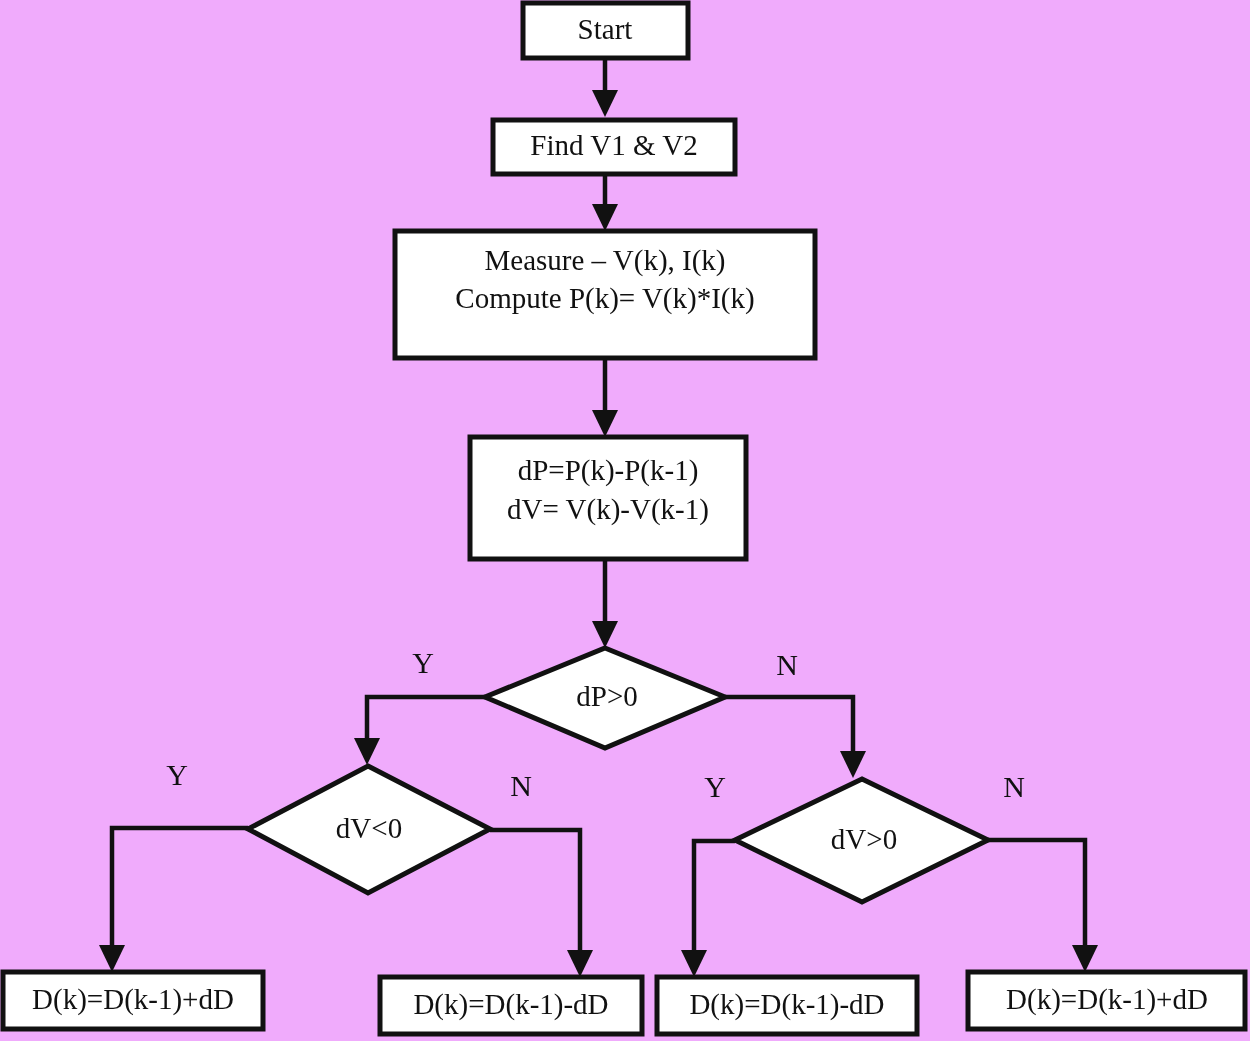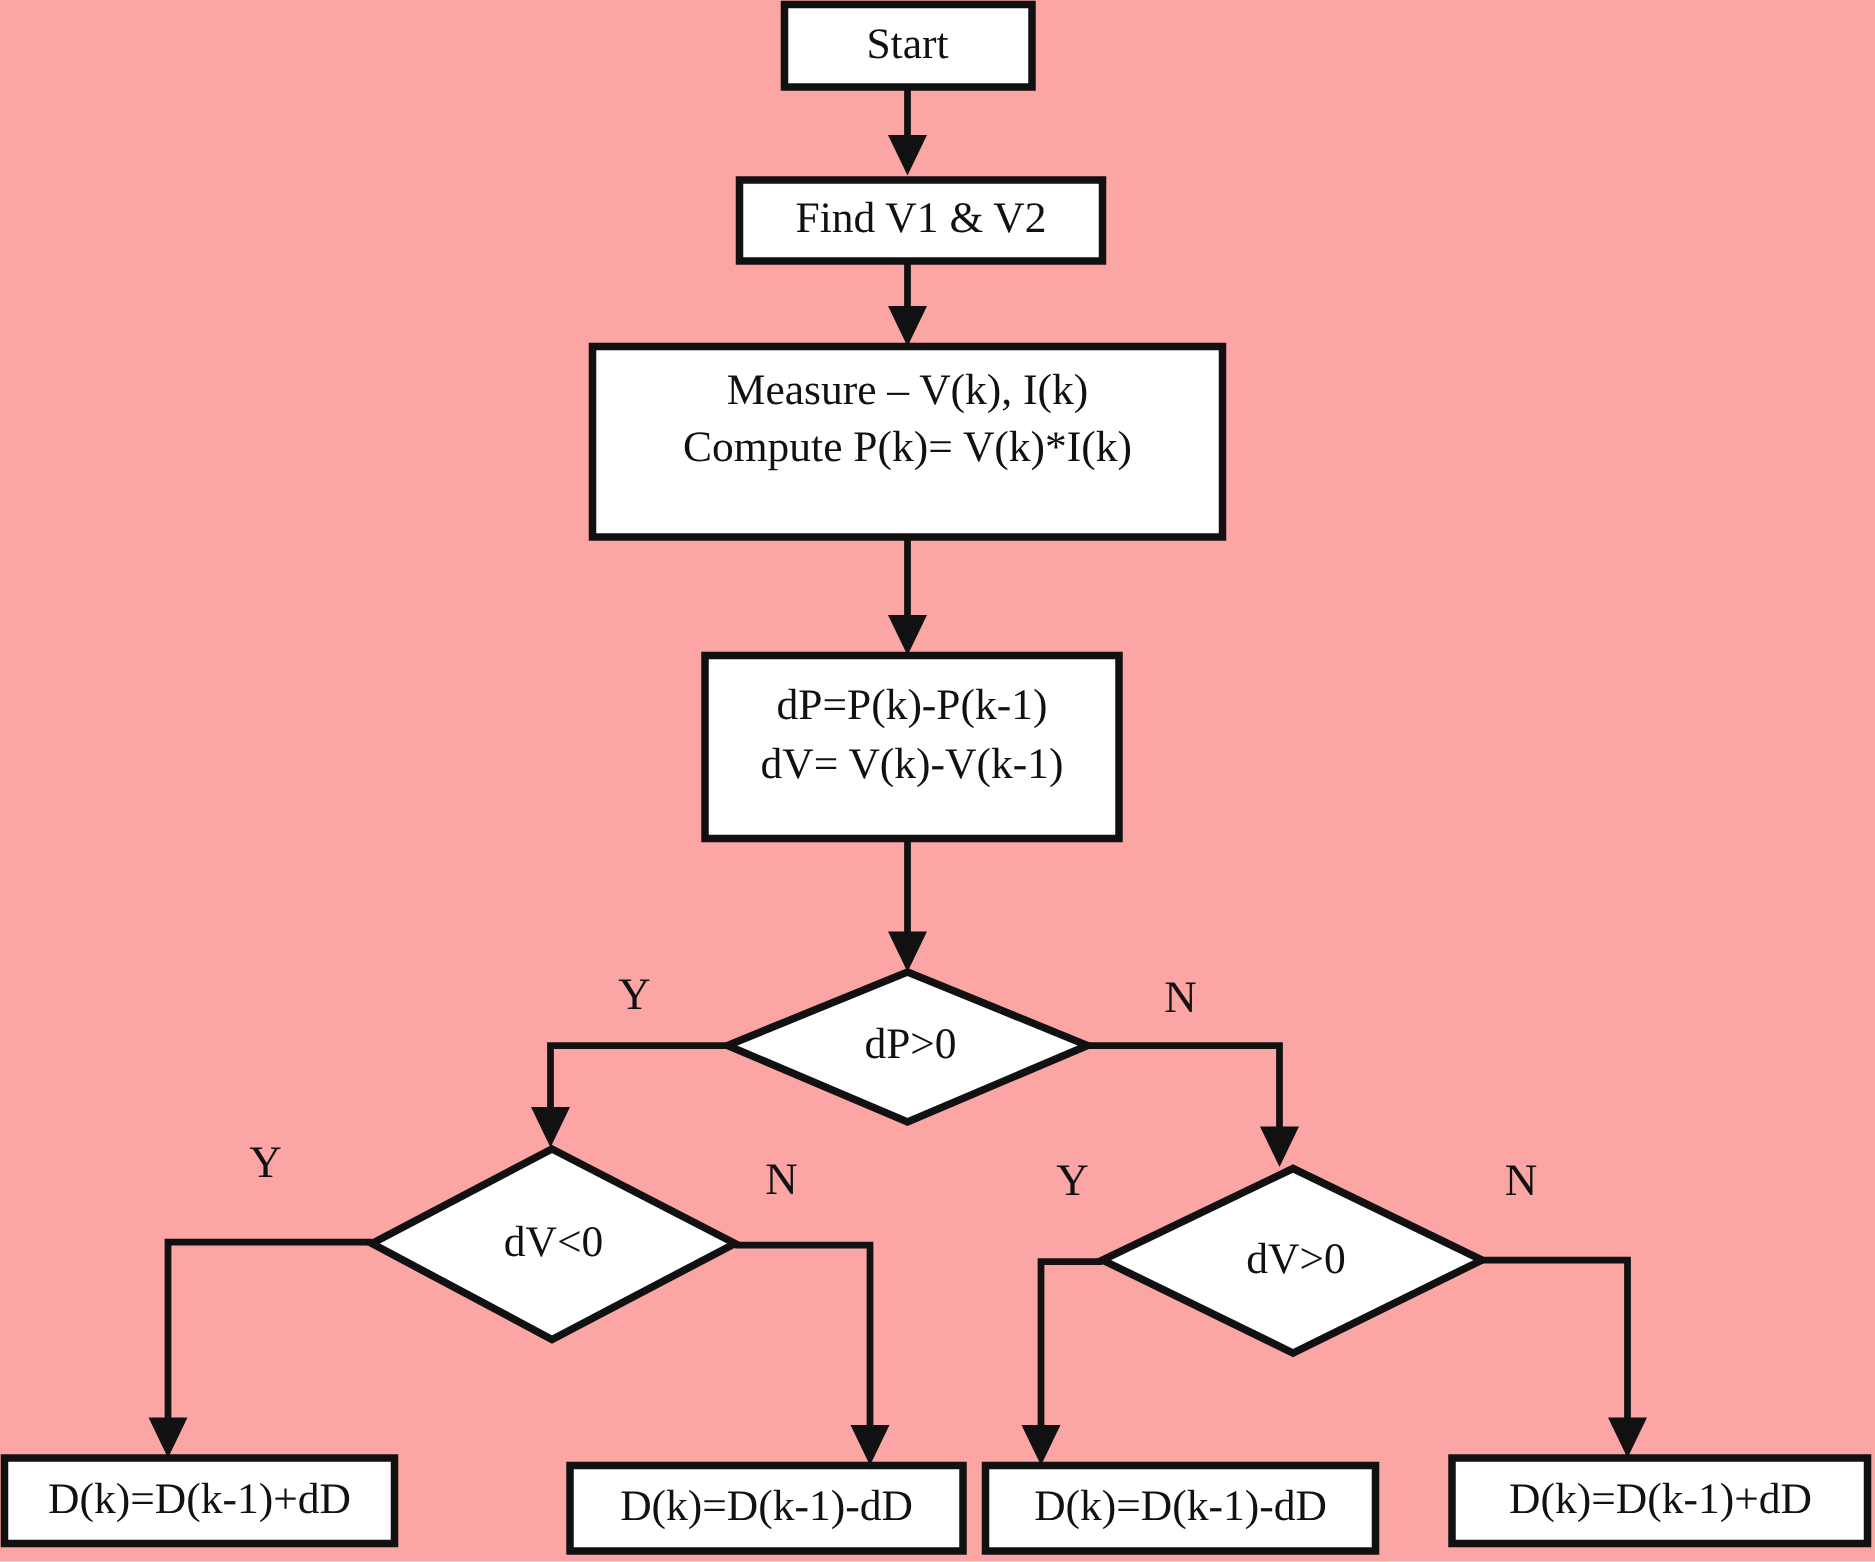--- a/index.html
+++ b/index.html
@@ -4,21 +4,21 @@
 <style>
   html, body {
     margin: 0;
     padding: 0;
     background: #ffffff;
   }
   #flowchart-root {
     position: relative;
     width: 1250px;
     height: 1041px;
-    background: #fca5a5;
+    background: #f0abfc;
     font-family: "Liberation Serif", "DejaVu Serif", serif;
     overflow: hidden;
   }
   svg#chart-svg {
     position: absolute;
     top: 0;
     left: 0;
     width: 1250px;
     height: 1041px;
   }

